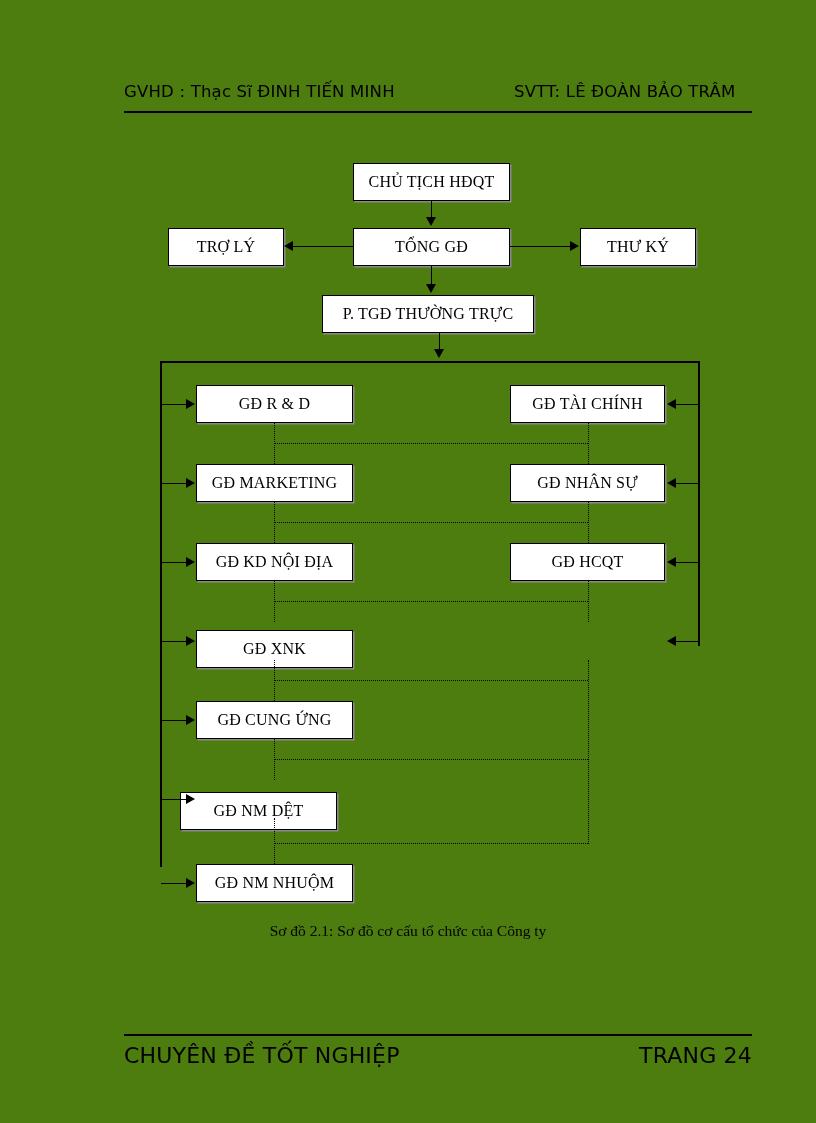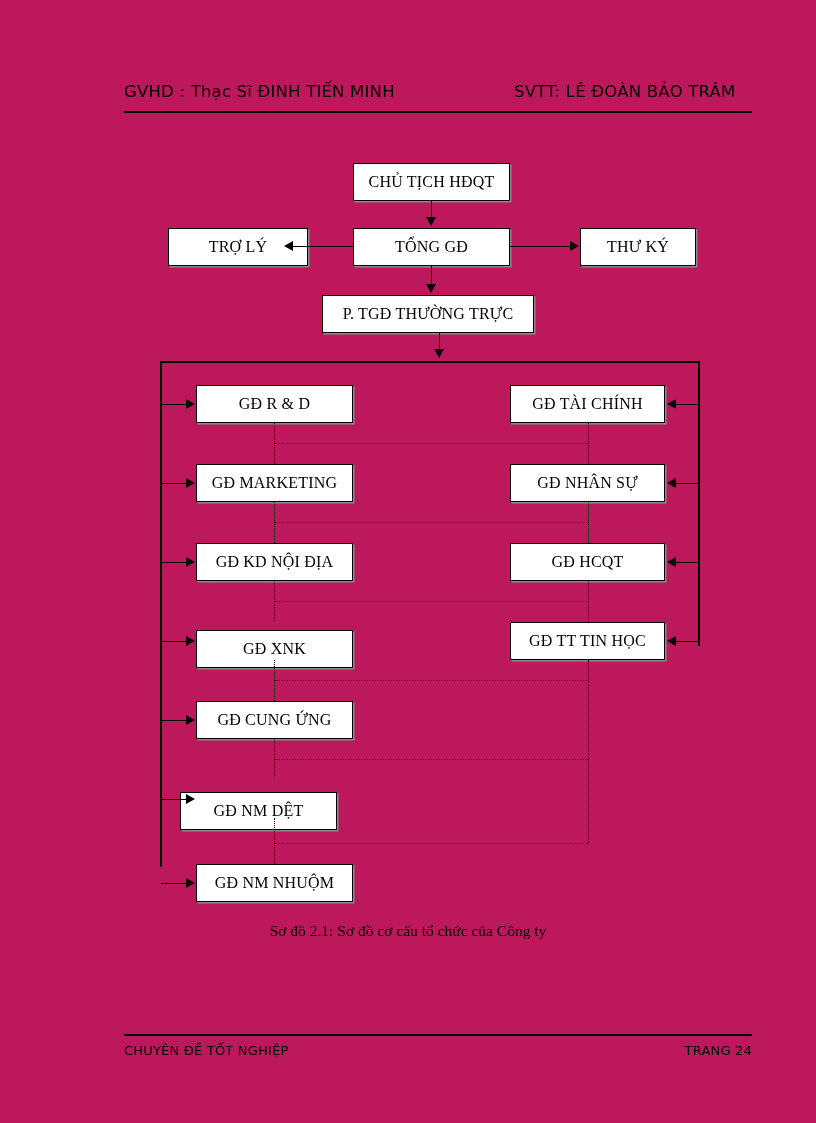--- a/index.html
+++ b/index.html
@@ -8,21 +8,21 @@
     background: #ffffff;
   }
   body {
     font-family: "Liberation Serif", "DejaVu Serif", serif;
     color: #000000;
   }
   #page {
     position: relative;
     width: 816px;
     height: 1123px;
-    background: #be185d;
+    background: #4d7c0f;
     overflow: hidden;
   }
 
   
   .hdr {
     position: absolute;
     left: 124px;
     top: 82px;
     width: 628px;
     height: 26px;
@@ -51,21 +51,21 @@
     height: 0;
     border-top: 2.2px solid #000;
   }
   .ftr {
     position: absolute;
     left: 124px;
     top: 1043px;
     width: 628px;
     height: 26px;
     font-family: "DejaVu Sans", "Liberation Sans", sans-serif;
-    font-size: 13px;
+    font-size: 22px;
     letter-spacing: 0.2px;
     white-space: nowrap;
   }
   .ftr-left  { position: absolute; left: 0;   top: 0; }
   .ftr-right { position: absolute; right: 0;  top: 0; text-align: right; }
 
   
   .node {
     position: absolute;
     box-sizing: border-box;
@@ -152,21 +152,21 @@
   </div>
   <div class="hdr-rule"></div>
 
   <div class="node" style="left:353px; top:163px; width:157px; height:38px;">CHỦ TỊCH HĐQT</div>
 
   <div class="ln-v" style="left:431px; top:201px; height:19px;"></div>
   <div class="arr arr-down" style="left:426px; top:217px;"></div>
 
   <div class="node" style="left:353px; top:228px; width:157px; height:38px;">TỔNG GĐ</div>
 
-  <div class="node" style="left:168px; top:228px; width:140px; height:38px;">TRỢ LÝ</div>
+  <div class="node" style="left:168px; top:228px; width:116px; height:38px;">TRỢ LÝ</div>
   <div class="ln-h" style="left:293px; top:246px; width:60px;"></div>
   <div class="arr arr-left" style="left:284px; top:241px;"></div>
 
   <div class="node" style="left:580px; top:228px; width:116px; height:38px;text-align:right;">THƯ KÝ</div>
   <div class="ln-h" style="left:510px; top:246px; width:61px;"></div>
   <div class="arr arr-right" style="left:570px; top:241px;"></div>
 
   <div class="ln-v" style="left:431px; top:266px; width:0; height:20px;"></div>
   <div class="arr arr-down" style="left:426px; top:284px;"></div>
 
@@ -204,21 +204,20 @@
 
   <div class="ln-h" style="left:161px; top:799px; width:26px;"></div>
   <div class="arr arr-right" style="left:186px; top:794px;"></div>
 
   <div class="ln-h" style="left:161px; top:883px; width:26px;"></div>
   <div class="arr arr-right" style="left:186px; top:878px;"></div>
 
   <div class="node" style="left:510px; top:385px; width:155px; height:38px;">GĐ TÀI CHÍNH</div>
   <div class="node" style="left:510px; top:464px; width:155px; height:38px;">GĐ NHÂN SỰ</div>
   <div class="node" style="left:510px; top:543px; width:155px; height:38px;">GĐ HCQT</div>
-  <div class="node" style="left:510px; top:622px; width:155px; height:38px;">GĐ TT TIN HỌC</div>
 
   <div class="ln-h" style="left:676px; top:404px; width:23px;"></div>
   <div class="arr arr-left" style="left:667px; top:399px;"></div>
 
   <div class="ln-h" style="left:676px; top:483px; width:23px;"></div>
   <div class="arr arr-left" style="left:667px; top:478px;"></div>
 
   <div class="ln-h" style="left:676px; top:562px; width:23px;"></div>
   <div class="arr arr-left" style="left:667px; top:557px;"></div>
 

